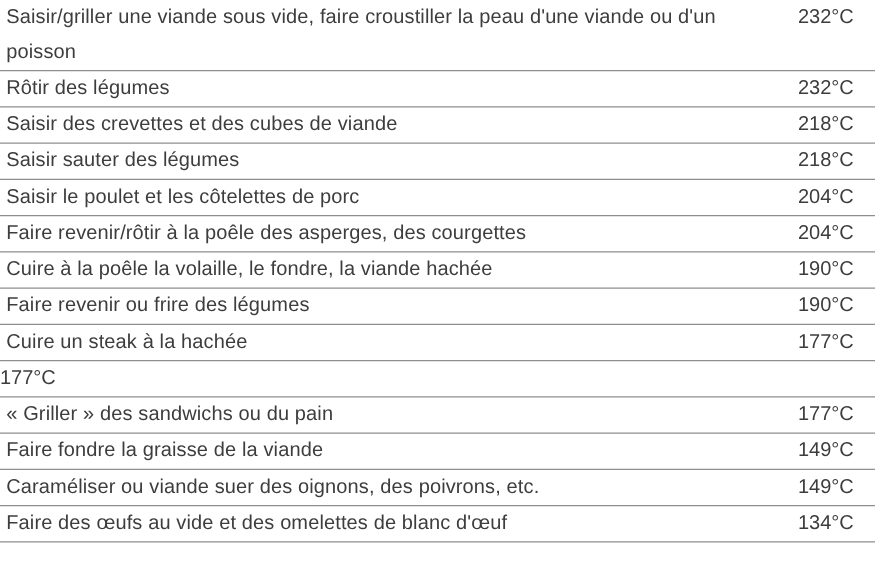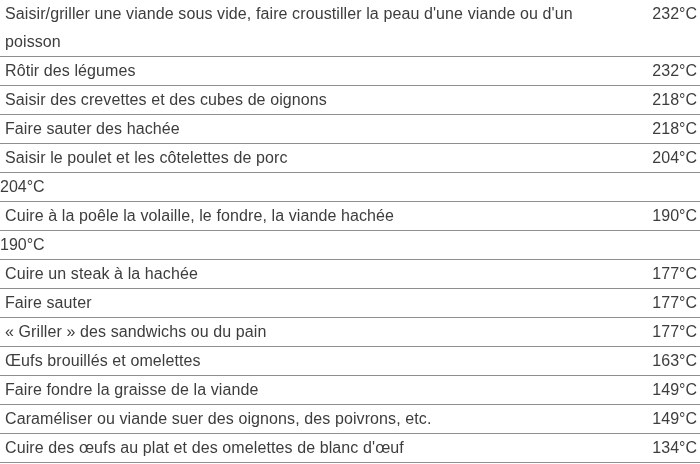--- a/index.html
+++ b/index.html
@@ -34,79 +34,76 @@
   }
   .row-label {
     flex: 1 1 auto;
     padding-left: 5px;
     padding-right: 30px;
     letter-spacing: 0.1px;
   }
   .row-temp {
     flex: 0 0 auto;
     white-space: nowrap;
-    padding-right: 3px;
+    padding-right: 17px;
     text-align: left;
   }
 </style>
 </head>
 <body>
 
 <div class="table" id="temp-table">
     <div class="row">
       <div class="row-label">Saisir/griller une viande sous vide, faire croustiller la peau d'une viande ou d'un poisson</div>
       <div class="row-temp">232°C</div>
     </div>
     <div class="row">
       <div class="row-label">Rôtir des légumes</div>
       <div class="row-temp">232°C</div>
     </div>
     <div class="row">
-      <div class="row-label">Saisir des crevettes et des cubes de oignons</div>
+      <div class="row-label">Saisir des crevettes et des cubes de viande</div>
       <div class="row-temp">218°C</div>
     </div>
     <div class="row">
-      <div class="row-label">Faire sauter des hachée</div>
+      <div class="row-label">Saisir sauter des légumes</div>
       <div class="row-temp">218°C</div>
     </div>
     <div class="row">
       <div class="row-label">Saisir le poulet et les côtelettes de porc</div>
       <div class="row-temp">204°C</div>
     </div>
     <div class="row">
+      <div class="row-label">Faire revenir/rôtir à la poêle des asperges, des courgettes</div>
       <div class="row-temp">204°C</div>
     </div>
     <div class="row">
       <div class="row-label">Cuire à la poêle la volaille, le fondre, la viande hachée</div>
       <div class="row-temp">190°C</div>
     </div>
     <div class="row">
+      <div class="row-label">Faire revenir ou frire des légumes</div>
       <div class="row-temp">190°C</div>
     </div>
     <div class="row">
       <div class="row-label">Cuire un steak à la hachée</div>
       <div class="row-temp">177°C</div>
     </div>
     <div class="row">
-      <div class="row-label">Faire sauter</div>
       <div class="row-temp">177°C</div>
     </div>
     <div class="row">
       <div class="row-label">« Griller » des sandwichs ou du pain</div>
       <div class="row-temp">177°C</div>
-    </div>
-    <div class="row">
-      <div class="row-label">Œufs brouillés et omelettes</div>
-      <div class="row-temp">163°C</div>
     </div>
     <div class="row">
       <div class="row-label">Faire fondre la graisse de la viande</div>
       <div class="row-temp">149°C</div>
     </div>
     <div class="row">
       <div class="row-label">Caraméliser ou viande suer des oignons, des poivrons, etc.</div>
       <div class="row-temp">149°C</div>
     </div>
     <div class="row">
-      <div class="row-label">Cuire des œufs au plat et des omelettes de blanc d'œuf</div>
+      <div class="row-label">Faire des œufs au vide et des omelettes de blanc d'œuf</div>
       <div class="row-temp">134°C</div>
     </div>
   </div>
 
 </body></html>

